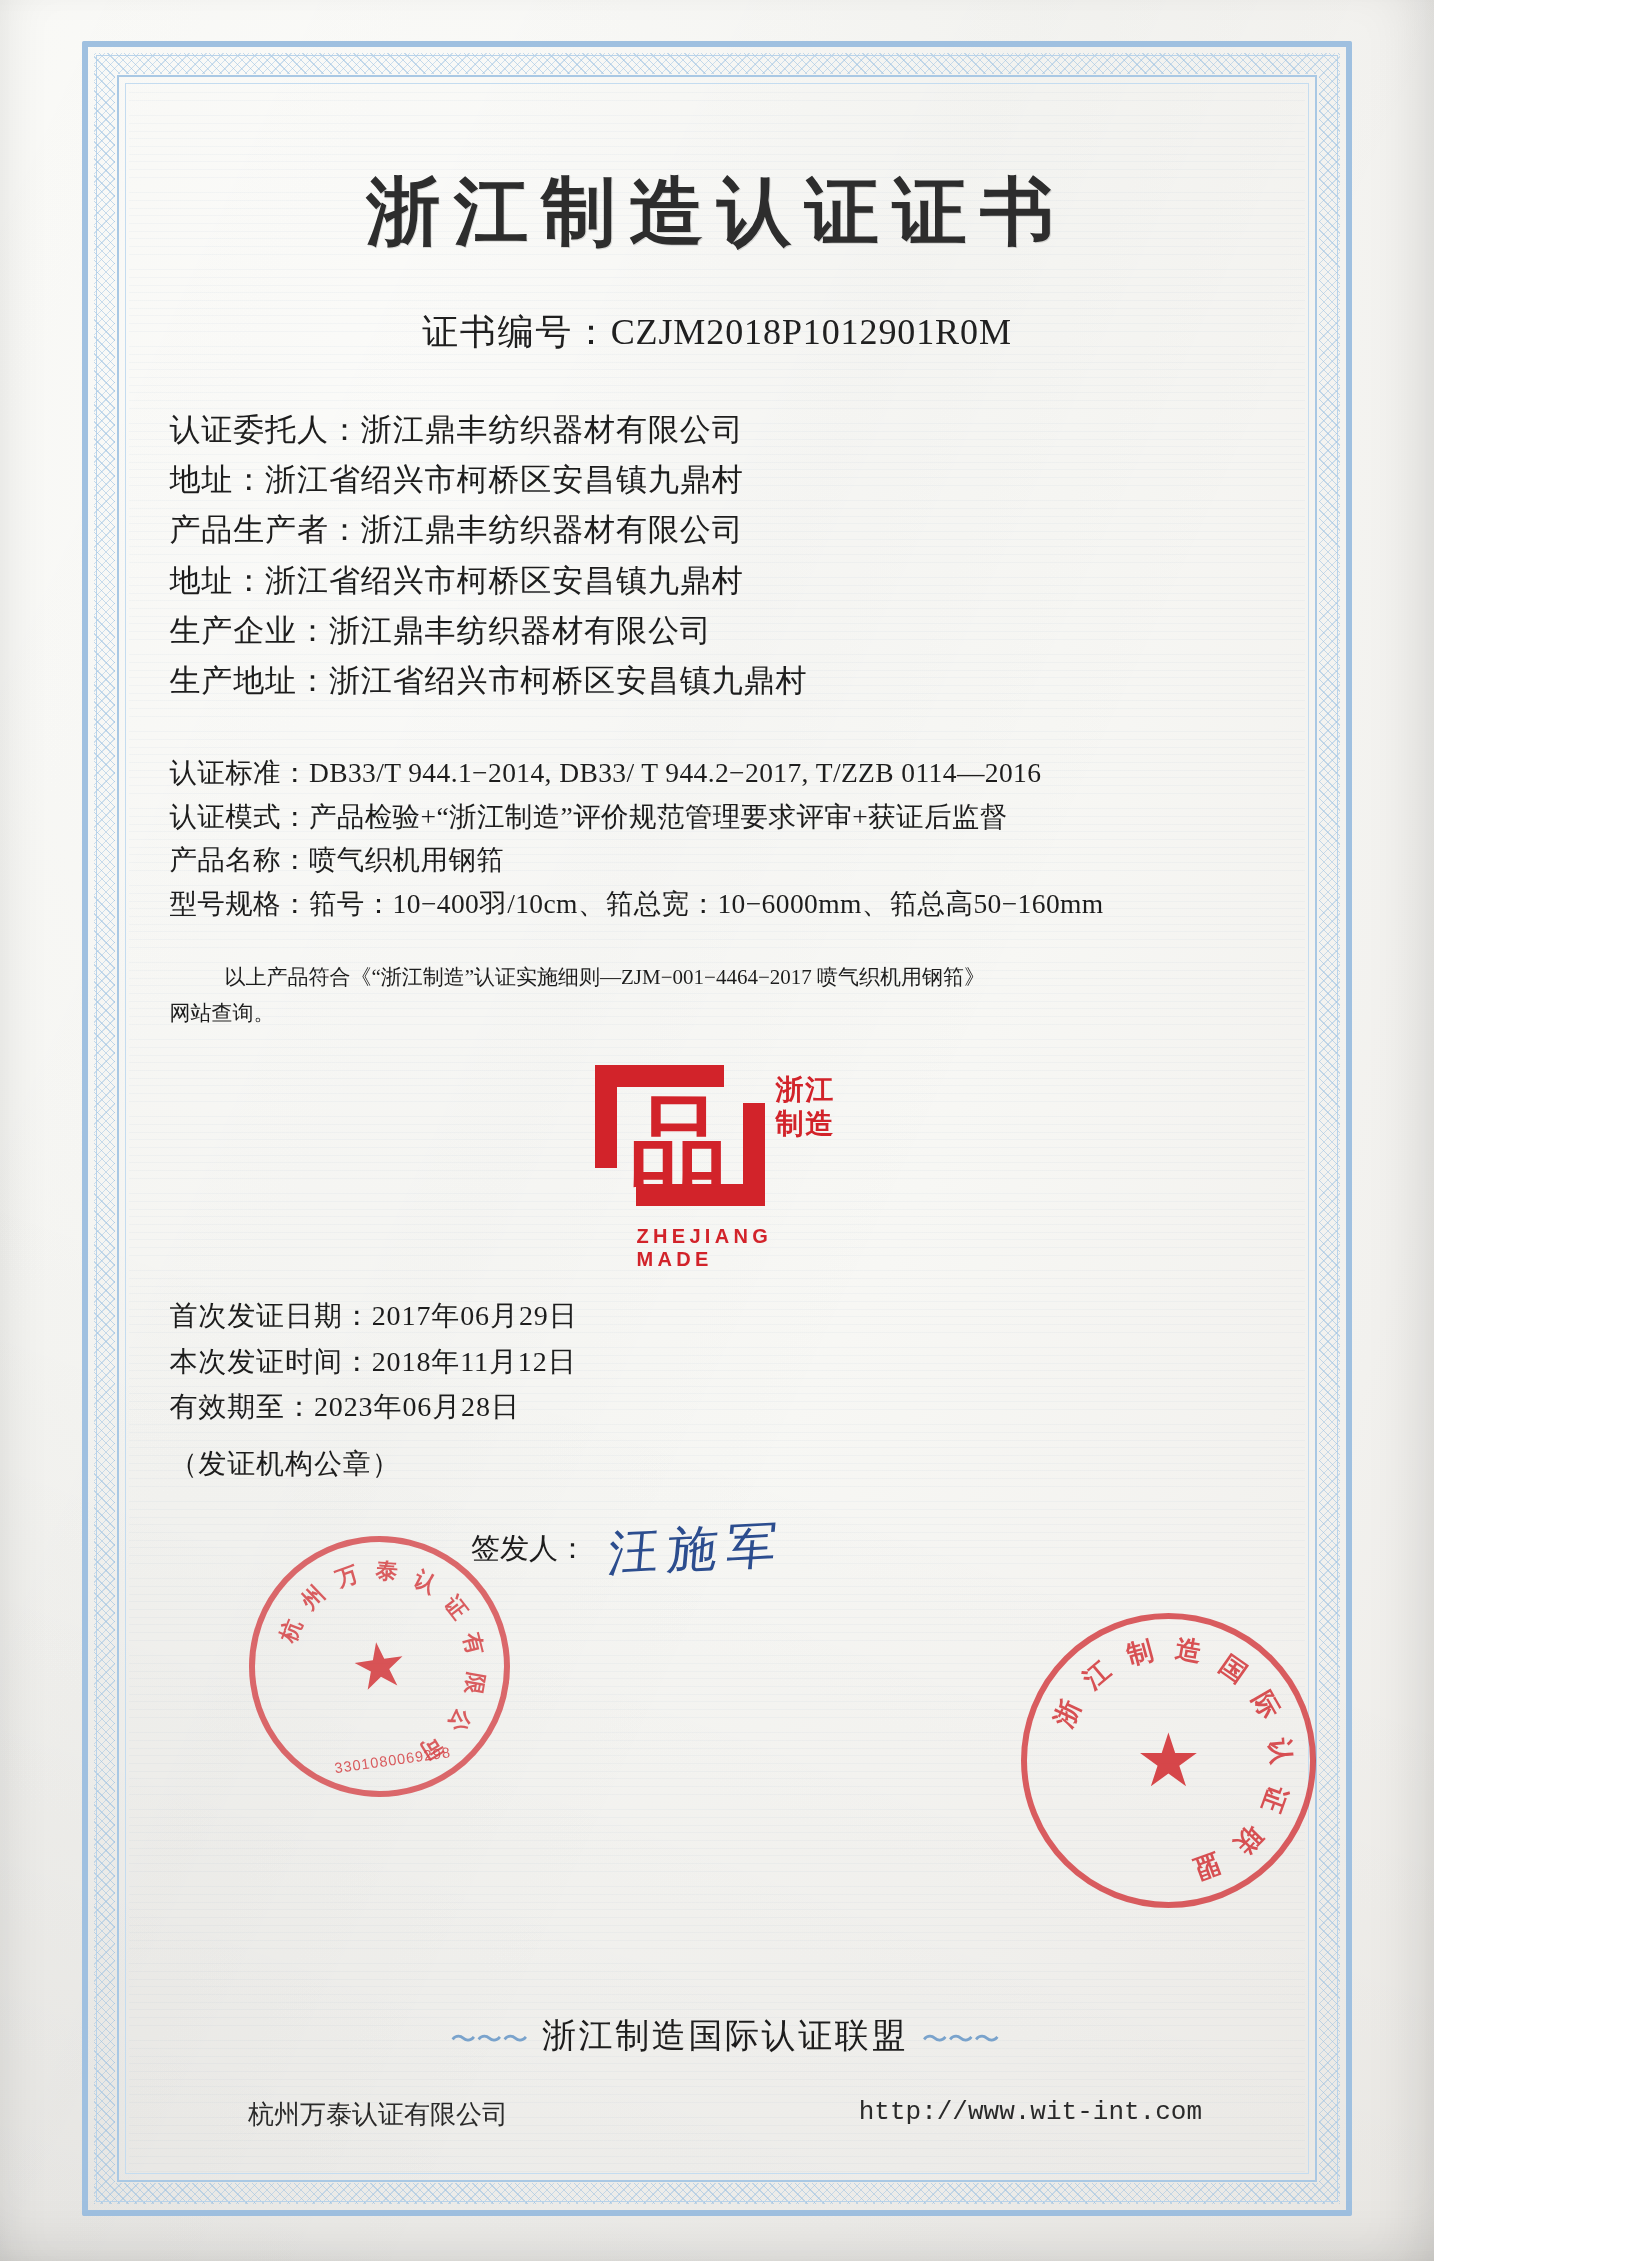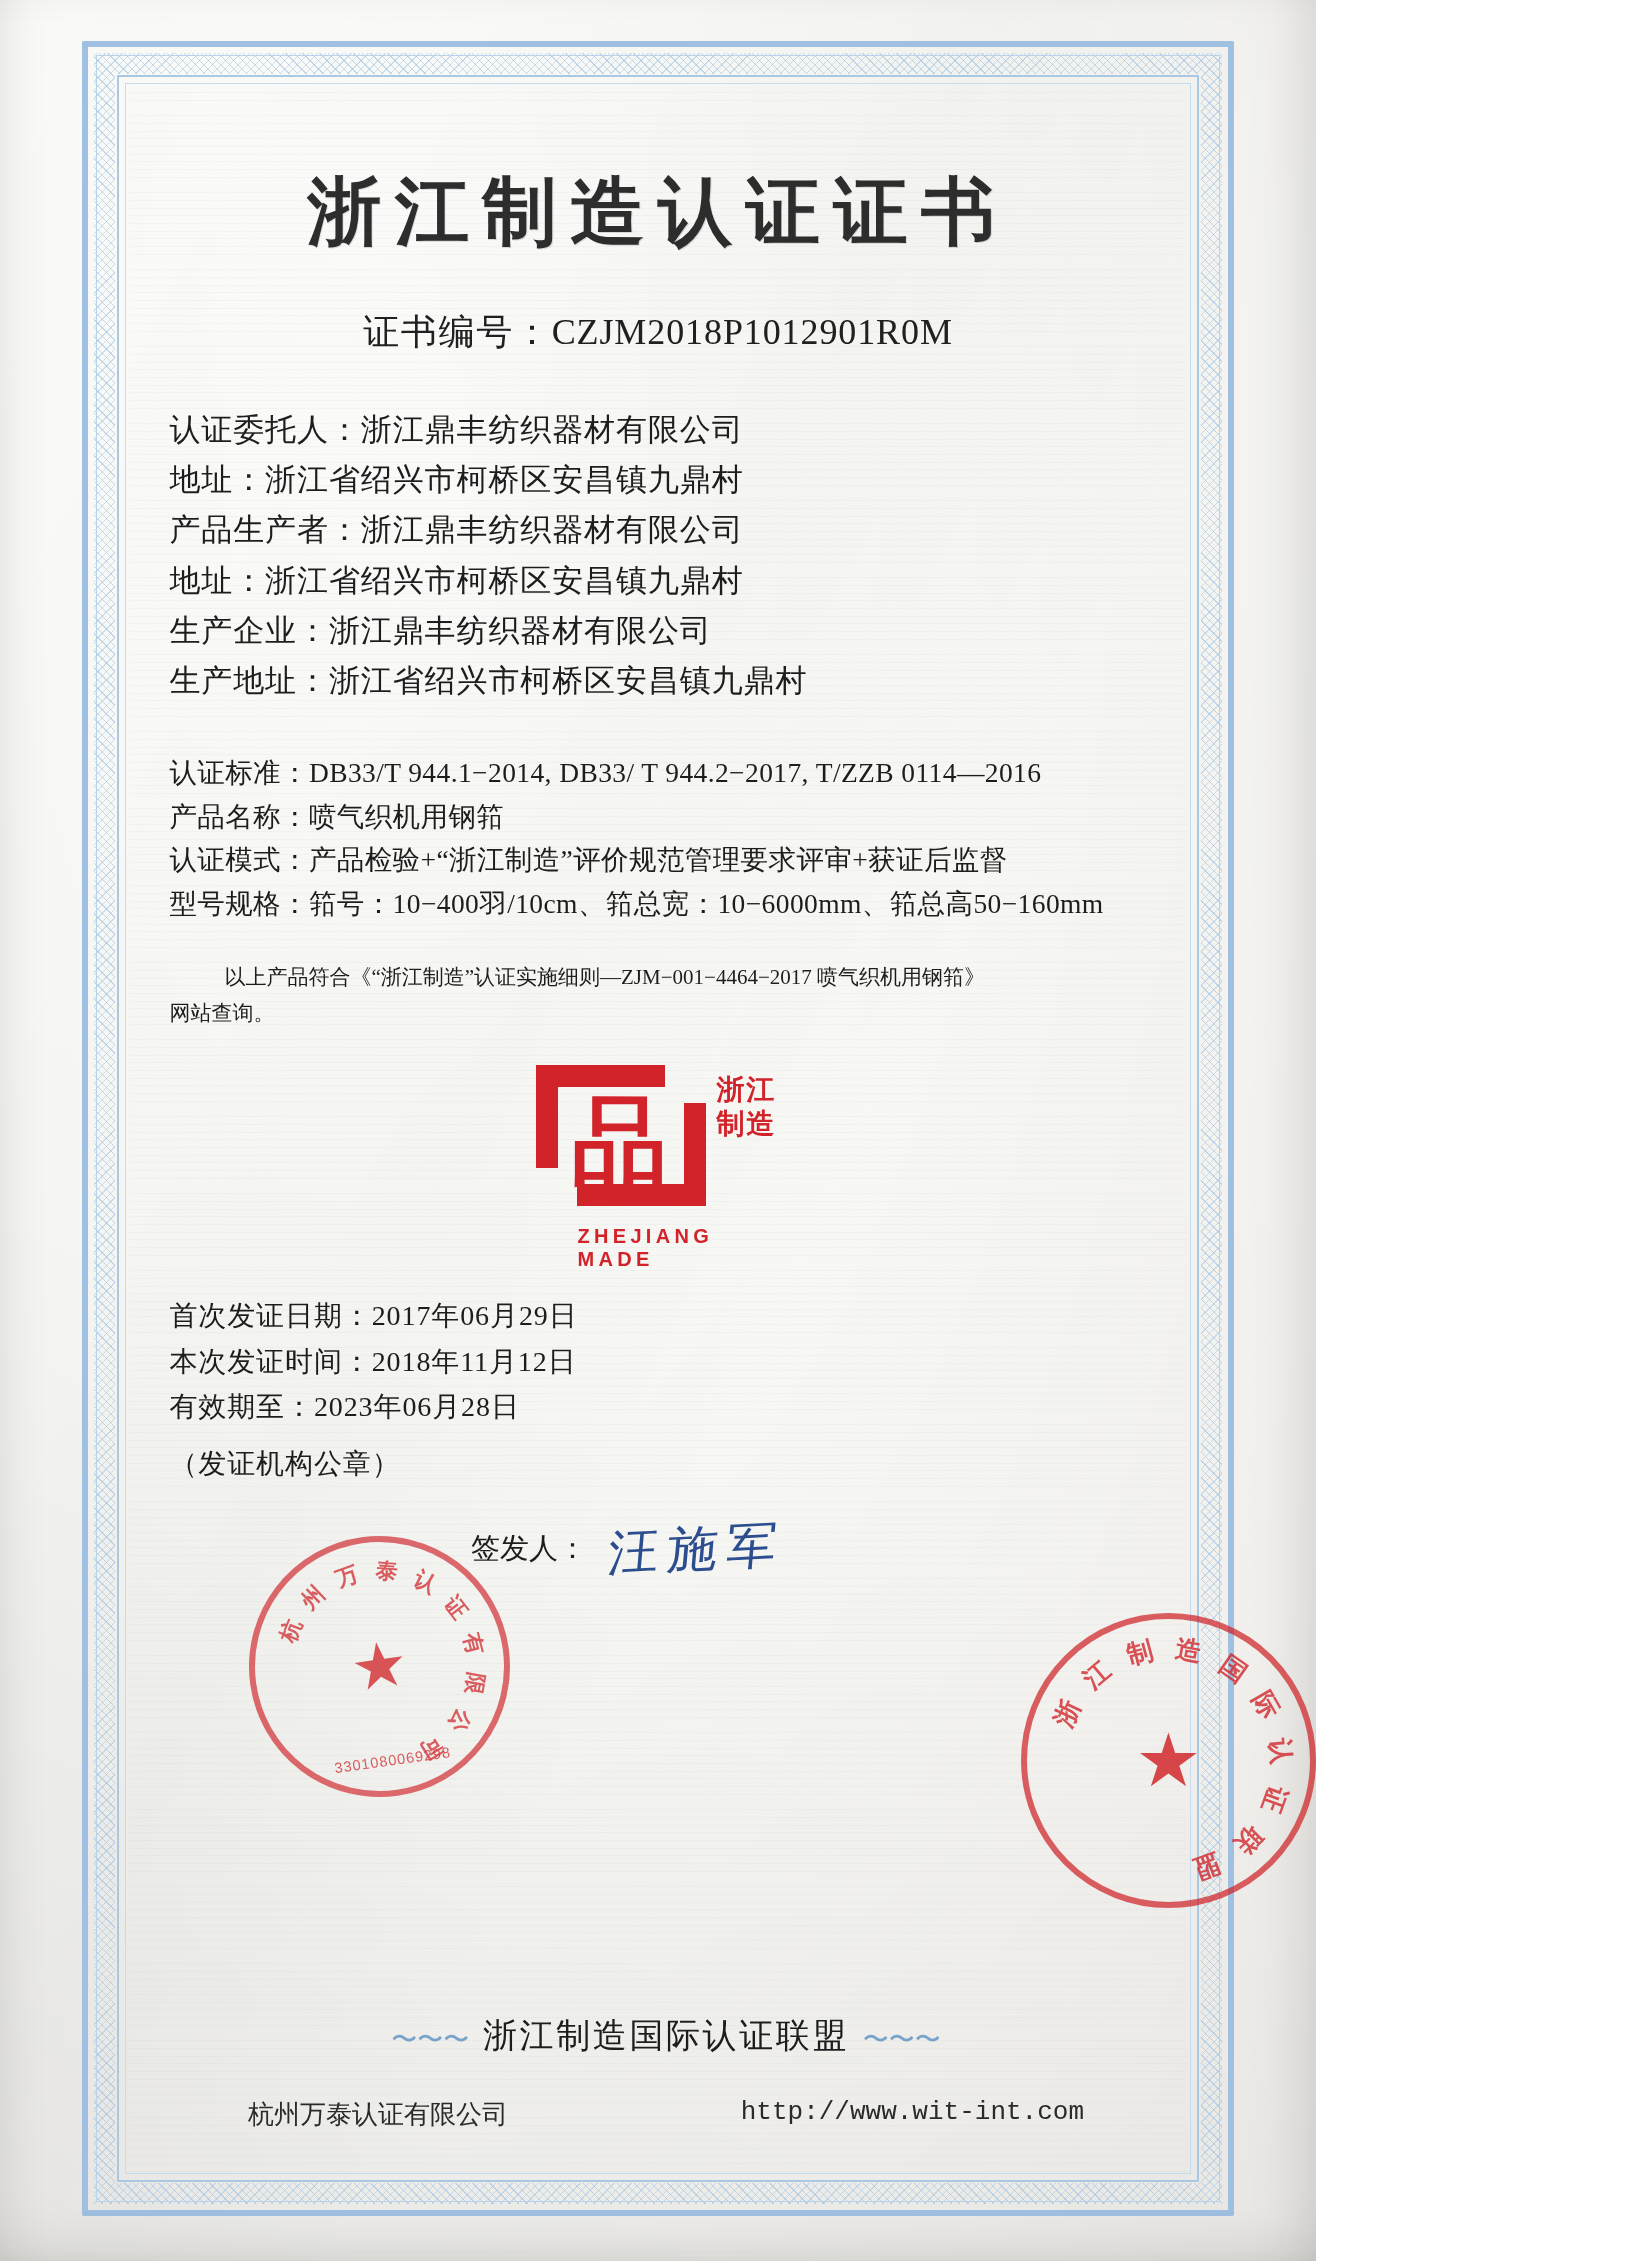--- a/index.html
+++ b/index.html
@@ -5,21 +5,21 @@
   html, body {
     margin: 0;
     padding: 0;
     background: #ffffff;
   }
   body {
     font-family: "Liberation Serif", "DejaVu Serif", serif;
   }
   .page {
     position: relative;
-    width: 1316px;
+    width: 1434px;
     height: 2261px;
     background:
       radial-gradient(ellipse at 30% 20%, #fdfdfb 0%, #f7f7f4 45%, #f2f1ee 75%, #eceae6 100%);
     overflow: hidden;
   }
   
   .paper-shade {
     position: absolute;
     inset: 0;
     background:
@@ -352,22 +352,22 @@
       <div class="party-row">认证委托人：浙江鼎丰纺织器材有限公司</div>
       <div class="party-row">地址：浙江省绍兴市柯桥区安昌镇九鼎村</div>
       <div class="party-row">产品生产者：浙江鼎丰纺织器材有限公司</div>
       <div class="party-row">地址：浙江省绍兴市柯桥区安昌镇九鼎村</div>
       <div class="party-row">生产企业：浙江鼎丰纺织器材有限公司</div>
       <div class="party-row">生产地址：浙江省绍兴市柯桥区安昌镇九鼎村</div>
     </div>
 
     <div class="specs">
       <div class="spec-row">认证标准：DB33/T 944.1−2014, DB33/ T 944.2−2017, T/ZZB 0114—2016</div>
+      <div class="spec-row">认证模式：产品检验+“浙江制造”评价规范管理要求评审+获证后监督</div>
       <div class="spec-row">产品名称：喷气织机用钢筘</div>
-      <div class="spec-row">认证模式：产品检验+“浙江制造”评价规范管理要求评审+获证后监督</div>
       <div class="spec-row">型号规格：筘号：10−400羽/10cm、筘总宽：10−6000mm、筘总高50−160mm</div>
     </div>
 
     <div class="statement">
       <div><span class="indent"></span><span>以上产品符合《“浙江制造”认证实施细则—ZJM−001−4464−2017 喷气织机用钢筘》</span></div>
       <div>网站查询。</div>
     </div>
 
     <div class="logo-wrap">
       <div class="logo">

